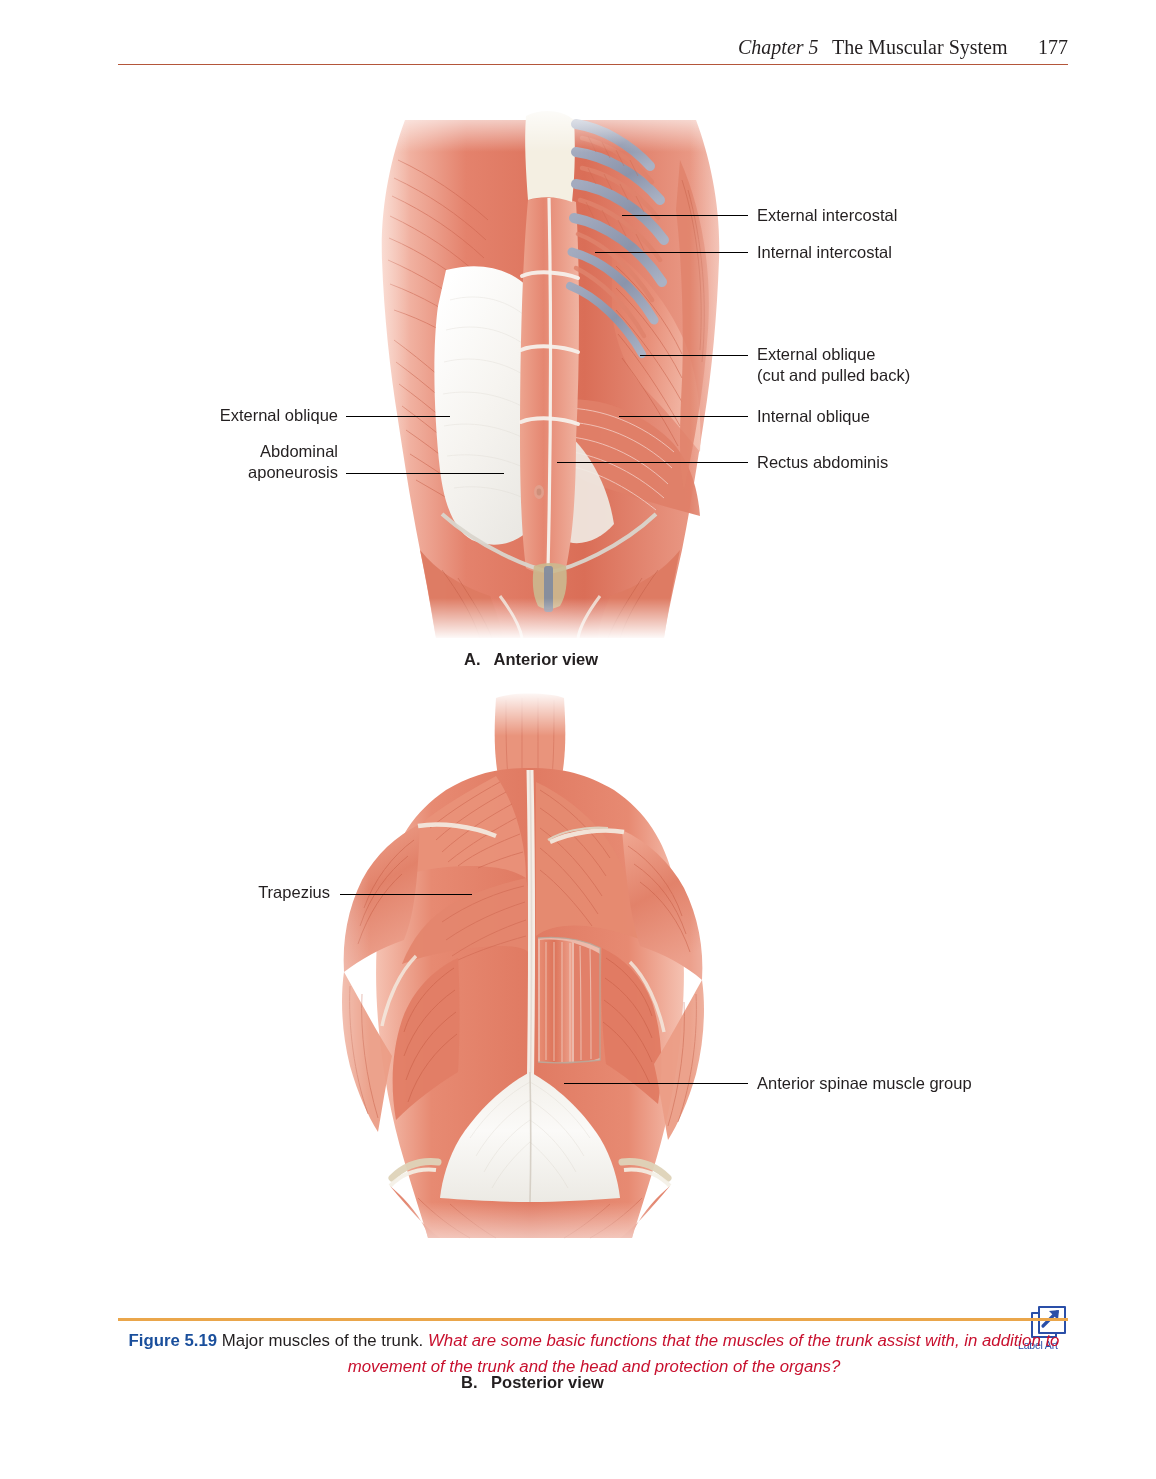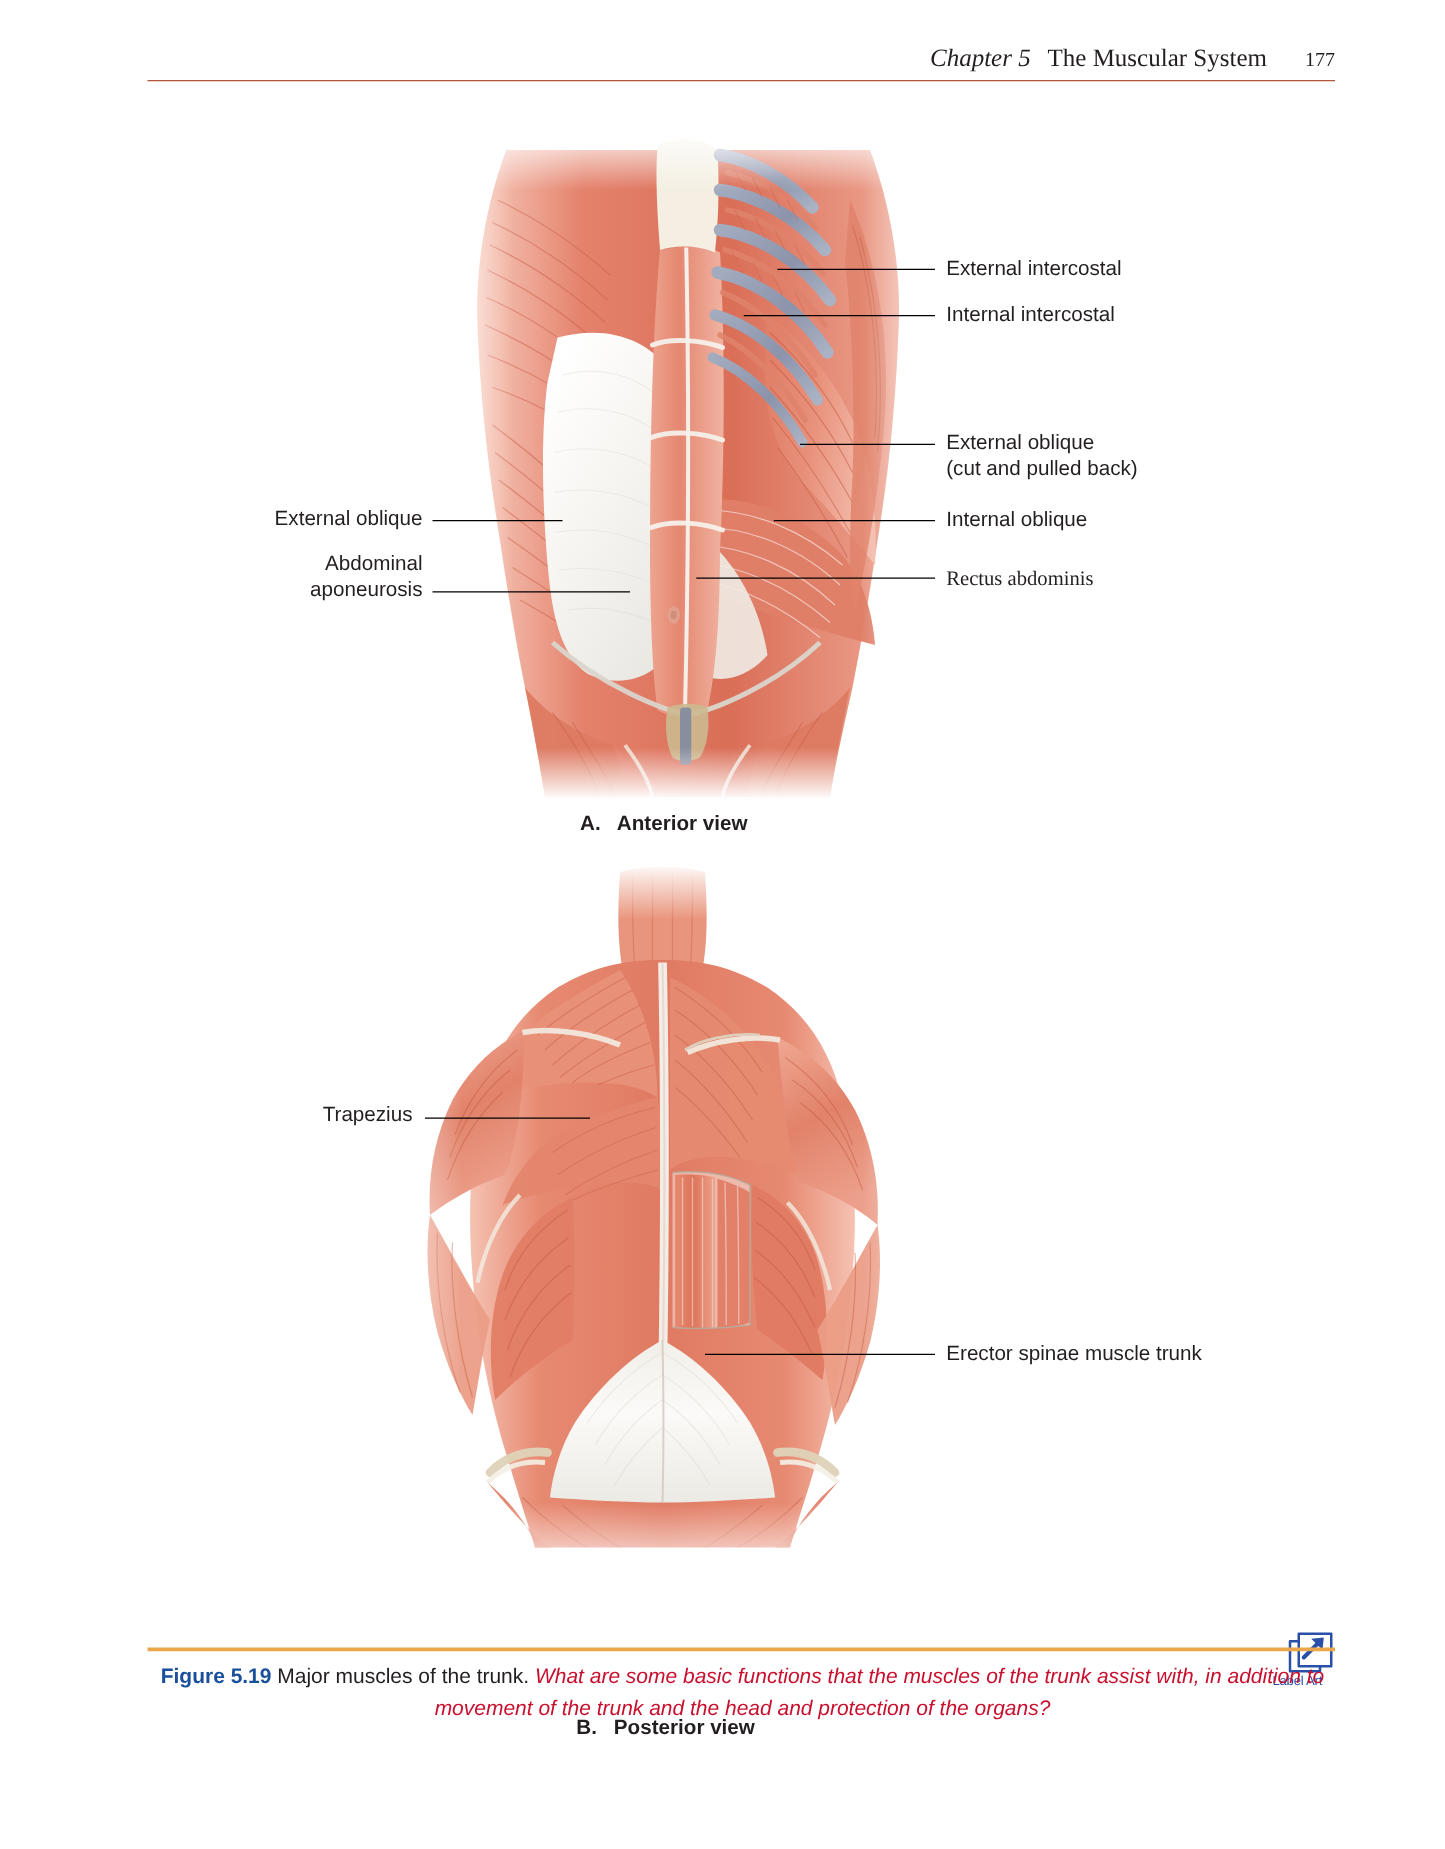--- a/index.html
+++ b/index.html
@@ -33,21 +33,21 @@
     text-align: center;
   }
   #running-head .title {
     font-family: "Liberation Serif", serif;
     font-size: 20px;
     color: #231f20;
     margin-left: 9px;
   }
   #running-head .pageno {
     font-family: "Liberation Serif", serif;
-    font-size: 16px;
+    font-size: 20px;
     color: #231f20;
     margin-left: 26px;
   }
   #head-rule {
     position: absolute;
     left: 118px;
     top: 64px;
     width: 950px;
     height: 1px;
     background: #b4563a;
@@ -384,21 +384,21 @@
       <div>External oblique</div>
       <div>(cut and pulled back)</div>
     </div>
 
     <div class="leader" style="left:619px; top:336px; width:129px;"></div>
     <div class="label right-text" style="left:757px; top:326px;">
       <span>Internal oblique</span>
     </div>
 
     <div class="leader" style="left:557px; top:382px; width:191px;"></div>
-    <div class="label right-text" style="left:757px; top:372px;font-family:Liberation Serif, serif;">
+    <div class="label right-text" style="left:757px; top:372px;">
       <span>Rectus abdominis</span>
     </div>
 
     <div class="label left-text" style="left:108px; top:325px; width:230px;">
       <span>External oblique</span>
     </div>
     <div class="leader" style="left:346px; top:336px; width:104px;"></div>
 
     <div class="label left-text" style="left:108px; top:361px; width:230px;">
       <div>Abdominal</div>
@@ -608,21 +608,21 @@
       <rect x="390" y="0" width="70" height="580" fill="url(#rFadeB)" opacity="0.8"></rect>
     </svg>
 
     <div class="label left-text" style="left:150px; top:192px; width:180px;">
       <span>Trapezius</span>
     </div>
     <div class="leader" style="left:340px; top:204px; width:132px;"></div>
 
     <div class="leader" style="left:564px; top:393px; width:184px;"></div>
     <div class="label right-text" style="left:757px; top:383px;">
-      <span>Erector spinae muscle trunk</span>
+      <span>Anterior spinae muscle group</span>
     </div>
 
     <div class="view-caption" style="left:461px; top:683px;text-align:center;">
       <span class="vc-letter">B.</span>
       <span>Posterior view</span>
     </div>
   </div>
 </div>
 
 <div id="label-art">

